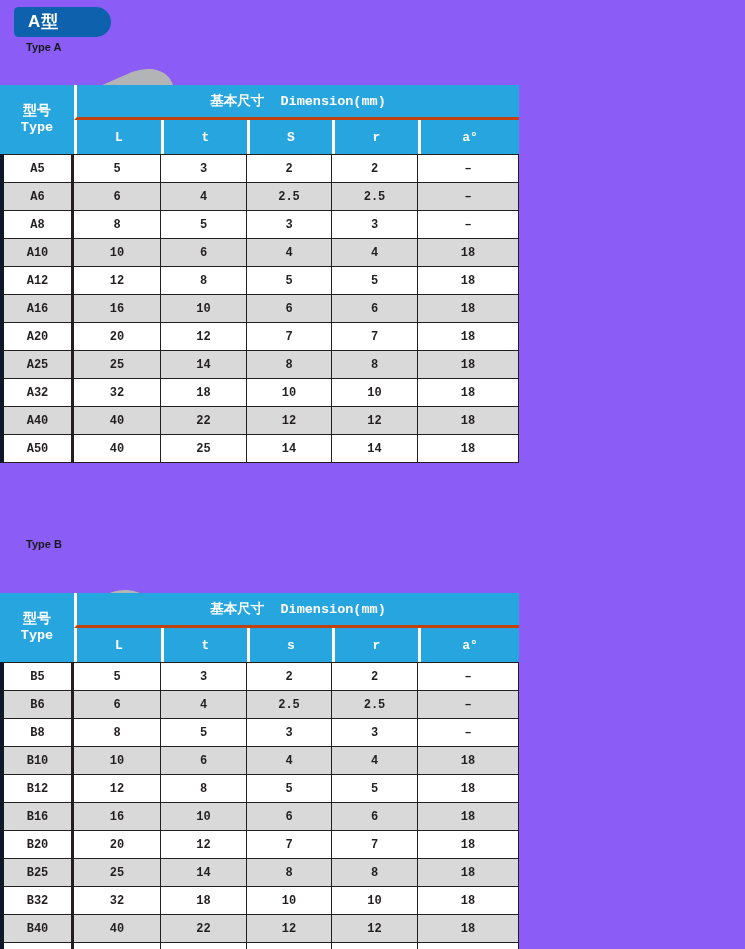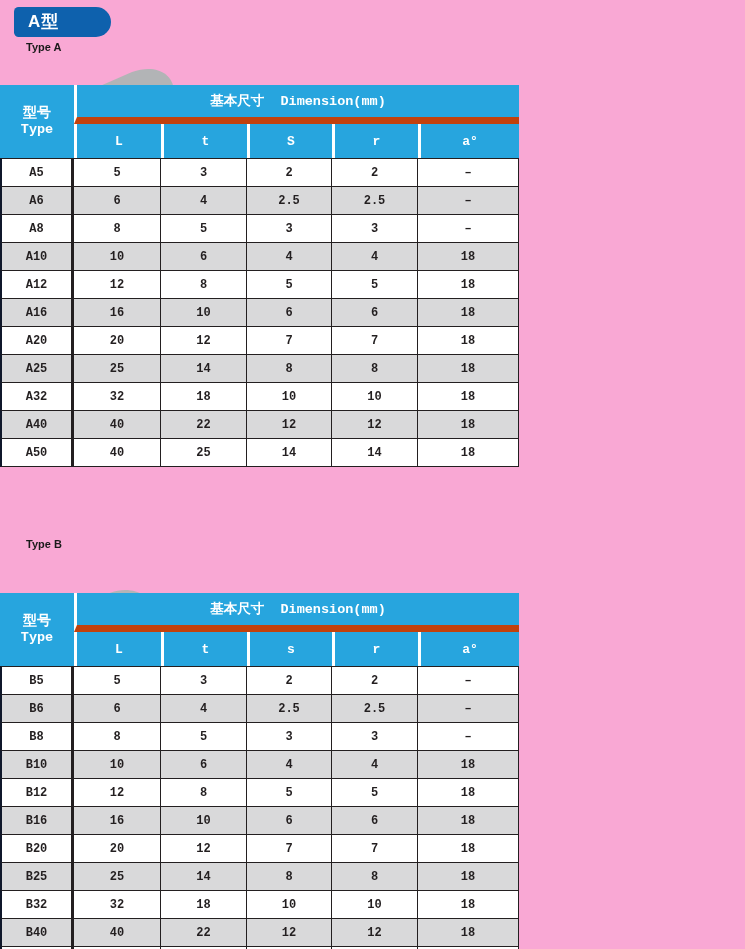--- a/index.html
+++ b/index.html
@@ -1,33 +1,33 @@
 <!DOCTYPE html>
 <html><head>
 <meta charset="utf-8">
 <style>
   html,body{margin:0;padding:0;background:#fff;}
-  .page{position:relative;width:745px;height:949px;background:#f9a8d4;overflow:hidden;
+  .page{position:relative;width:745px;height:949px;background:#8b5cf6;overflow:hidden;
         font-family:"Liberation Sans",sans-serif;}
   .badge{position:absolute;width:97px;height:30px;background:#0e61ad;
          border-radius:5px 16px 16px 5px;color:#fff;font-weight:bold;font-size:17px;
          line-height:30px;padding-left:14px;box-sizing:border-box;letter-spacing:1px;}
   .type-label{position:absolute;font-size:11px;font-weight:bold;color:#1a1a1a;}
   .drawing{position:absolute;}
   
   table.dim-table{position:absolute;width:519px;border-collapse:separate;border-spacing:0;
         table-layout:fixed;font-family:Liberation Mono, monospace;}
   table.dim-table th{background:#27a5de;color:#fff;font-weight:bold;padding:0;}
-  th.dim-head{font-size:13.5px;height:32px;border-left:3px solid #fff;border-bottom:7px solid #c2410c;white-space:pre;}
+  th.dim-head{font-size:13.5px;height:32px;border-left:3px solid #fff;border-bottom:3px solid #c2410c;white-space:pre;}
   th.sub-head{font-size:13px;height:34px;border-left:3px solid #fff;}
   th.type-head{font-size:13.5px;line-height:1.2;}
   th.type-head .cn{font-size:14px;}
   table.dim-table tbody td{border-right:1px solid #231f20;border-bottom:1px solid #231f20;
         text-align:center;font-size:12px;font-weight:bold;color:#231f20;height:25px;background:#fff;}
-  table.dim-table tbody td:first-child{border-left:2px solid #0f172a;border-right:3px solid #231f20;}
+  table.dim-table tbody td:first-child{border-left:4px solid #0f172a;border-right:3px solid #231f20;}
   table.dim-table tbody tr:first-child td{border-top:1px solid #231f20;}
   table.dim-table tbody tr:nth-child(even) td{background:#d9d9da;}
   
   svg .ln{stroke:#3a3a3a;stroke-width:1;fill:none;}
   svg .ah{fill:#3a3a3a;stroke:none;}
   svg text{fill:#222;font-family:"Liberation Serif",serif;font-size:13px;}
   svg text.sm{font-size:9px;}
 </style>
 </head>
 <body>

